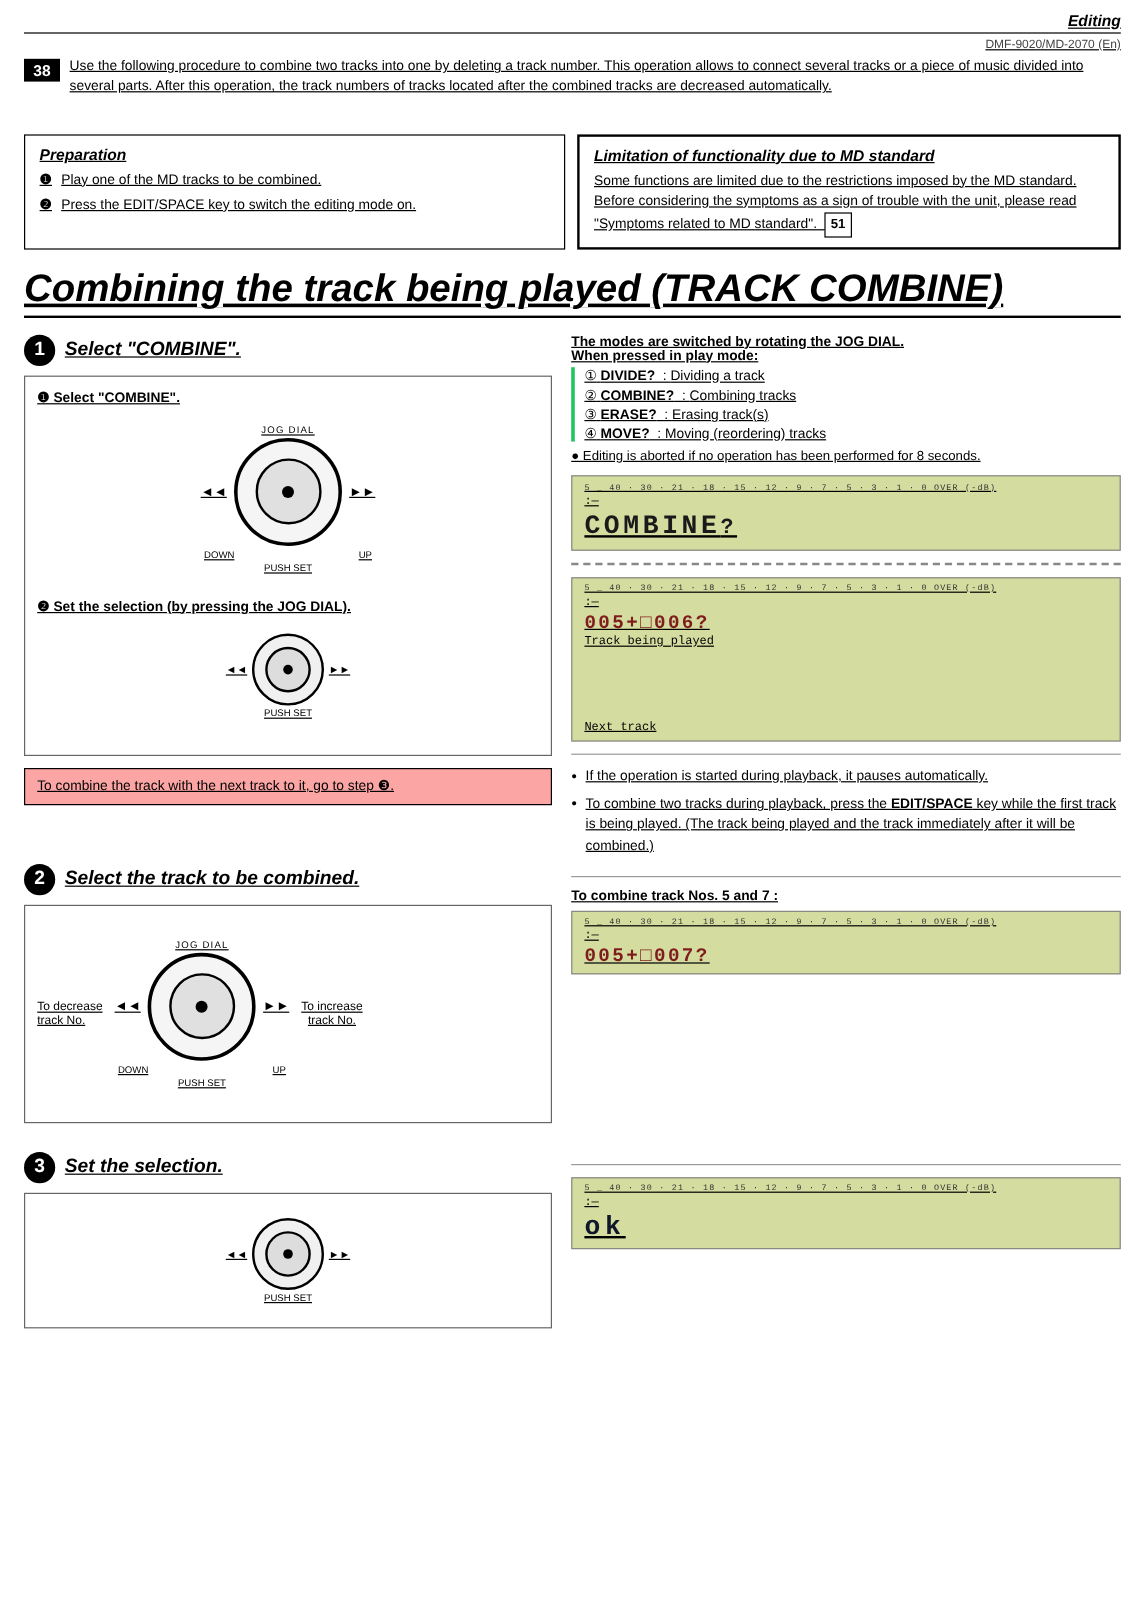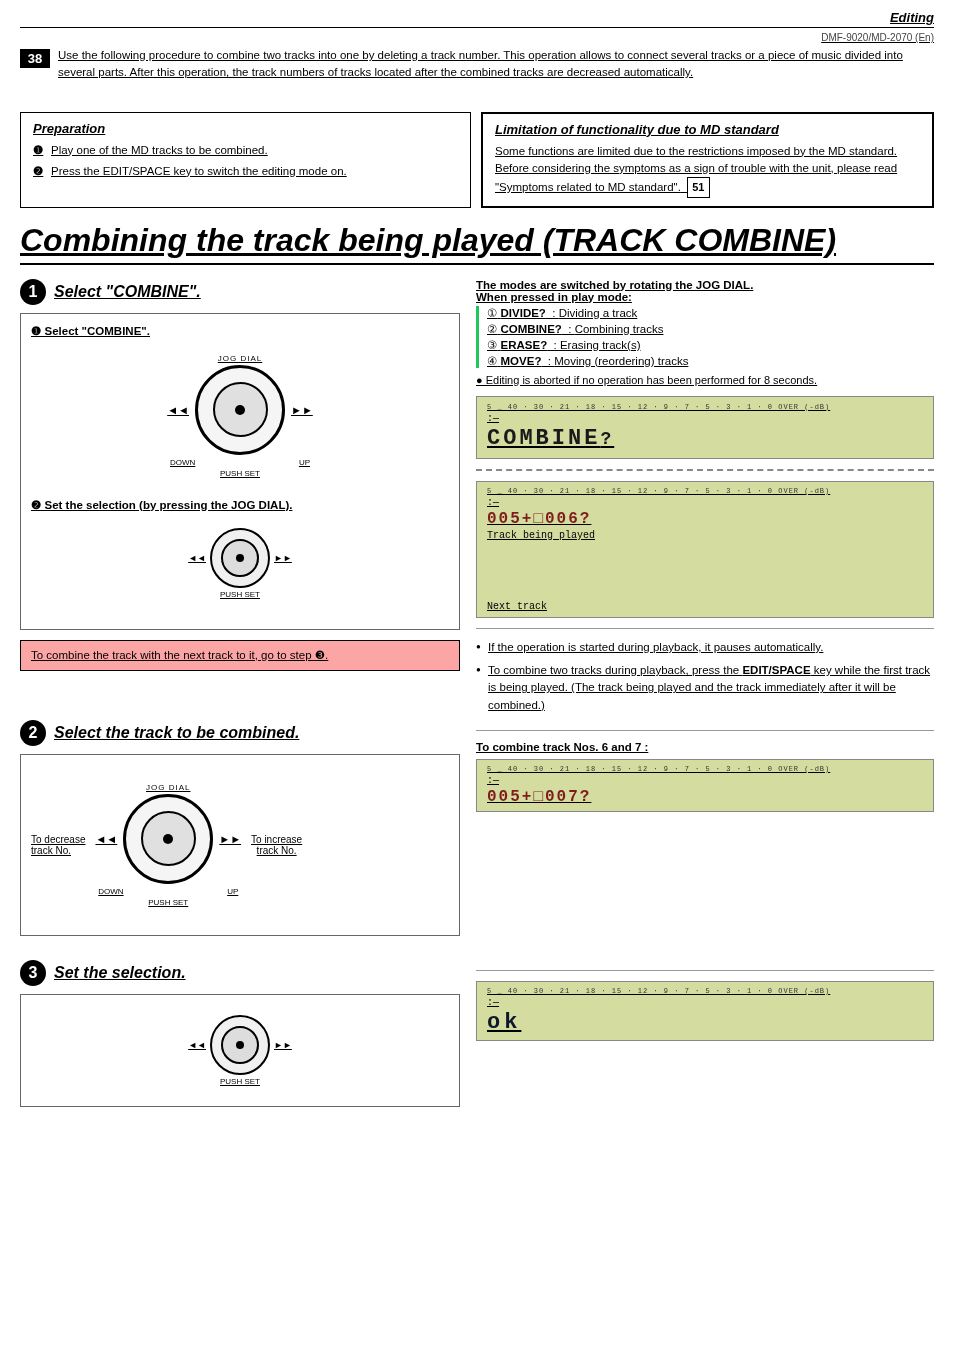--- a/index.html
+++ b/index.html
@@ -595,21 +595,21 @@
           </div>
           <div style="font-size:10px; text-align:center;">
             To increase<br>track No.
           </div>
         </div>
       </div>
     </div>
 
     <div class="right-col">
       <hr class="step-divider">
-      <div class="to-combine-note">To combine track Nos. 6 and 7 :</div>
+      <div class="to-combine-note">To combine track Nos. 5 and 7 :</div>
 
       <div class="lcd-small-display">
         <div class="lcd-top-scale">5 _ 40 · 30 · 21 · 18 · 15 · 12 · 9 · 7 · 5 · 3 · 1 · 0  OVER (-dB)</div>
         <div style="display:flex; align-items:center; gap:2px; margin-bottom:2px;">
           <span style="font-size:10px;">:—</span>
         </div>
         <div class="lcd-track-row">005+□007?</div>
       </div>
     </div>
   </div>

